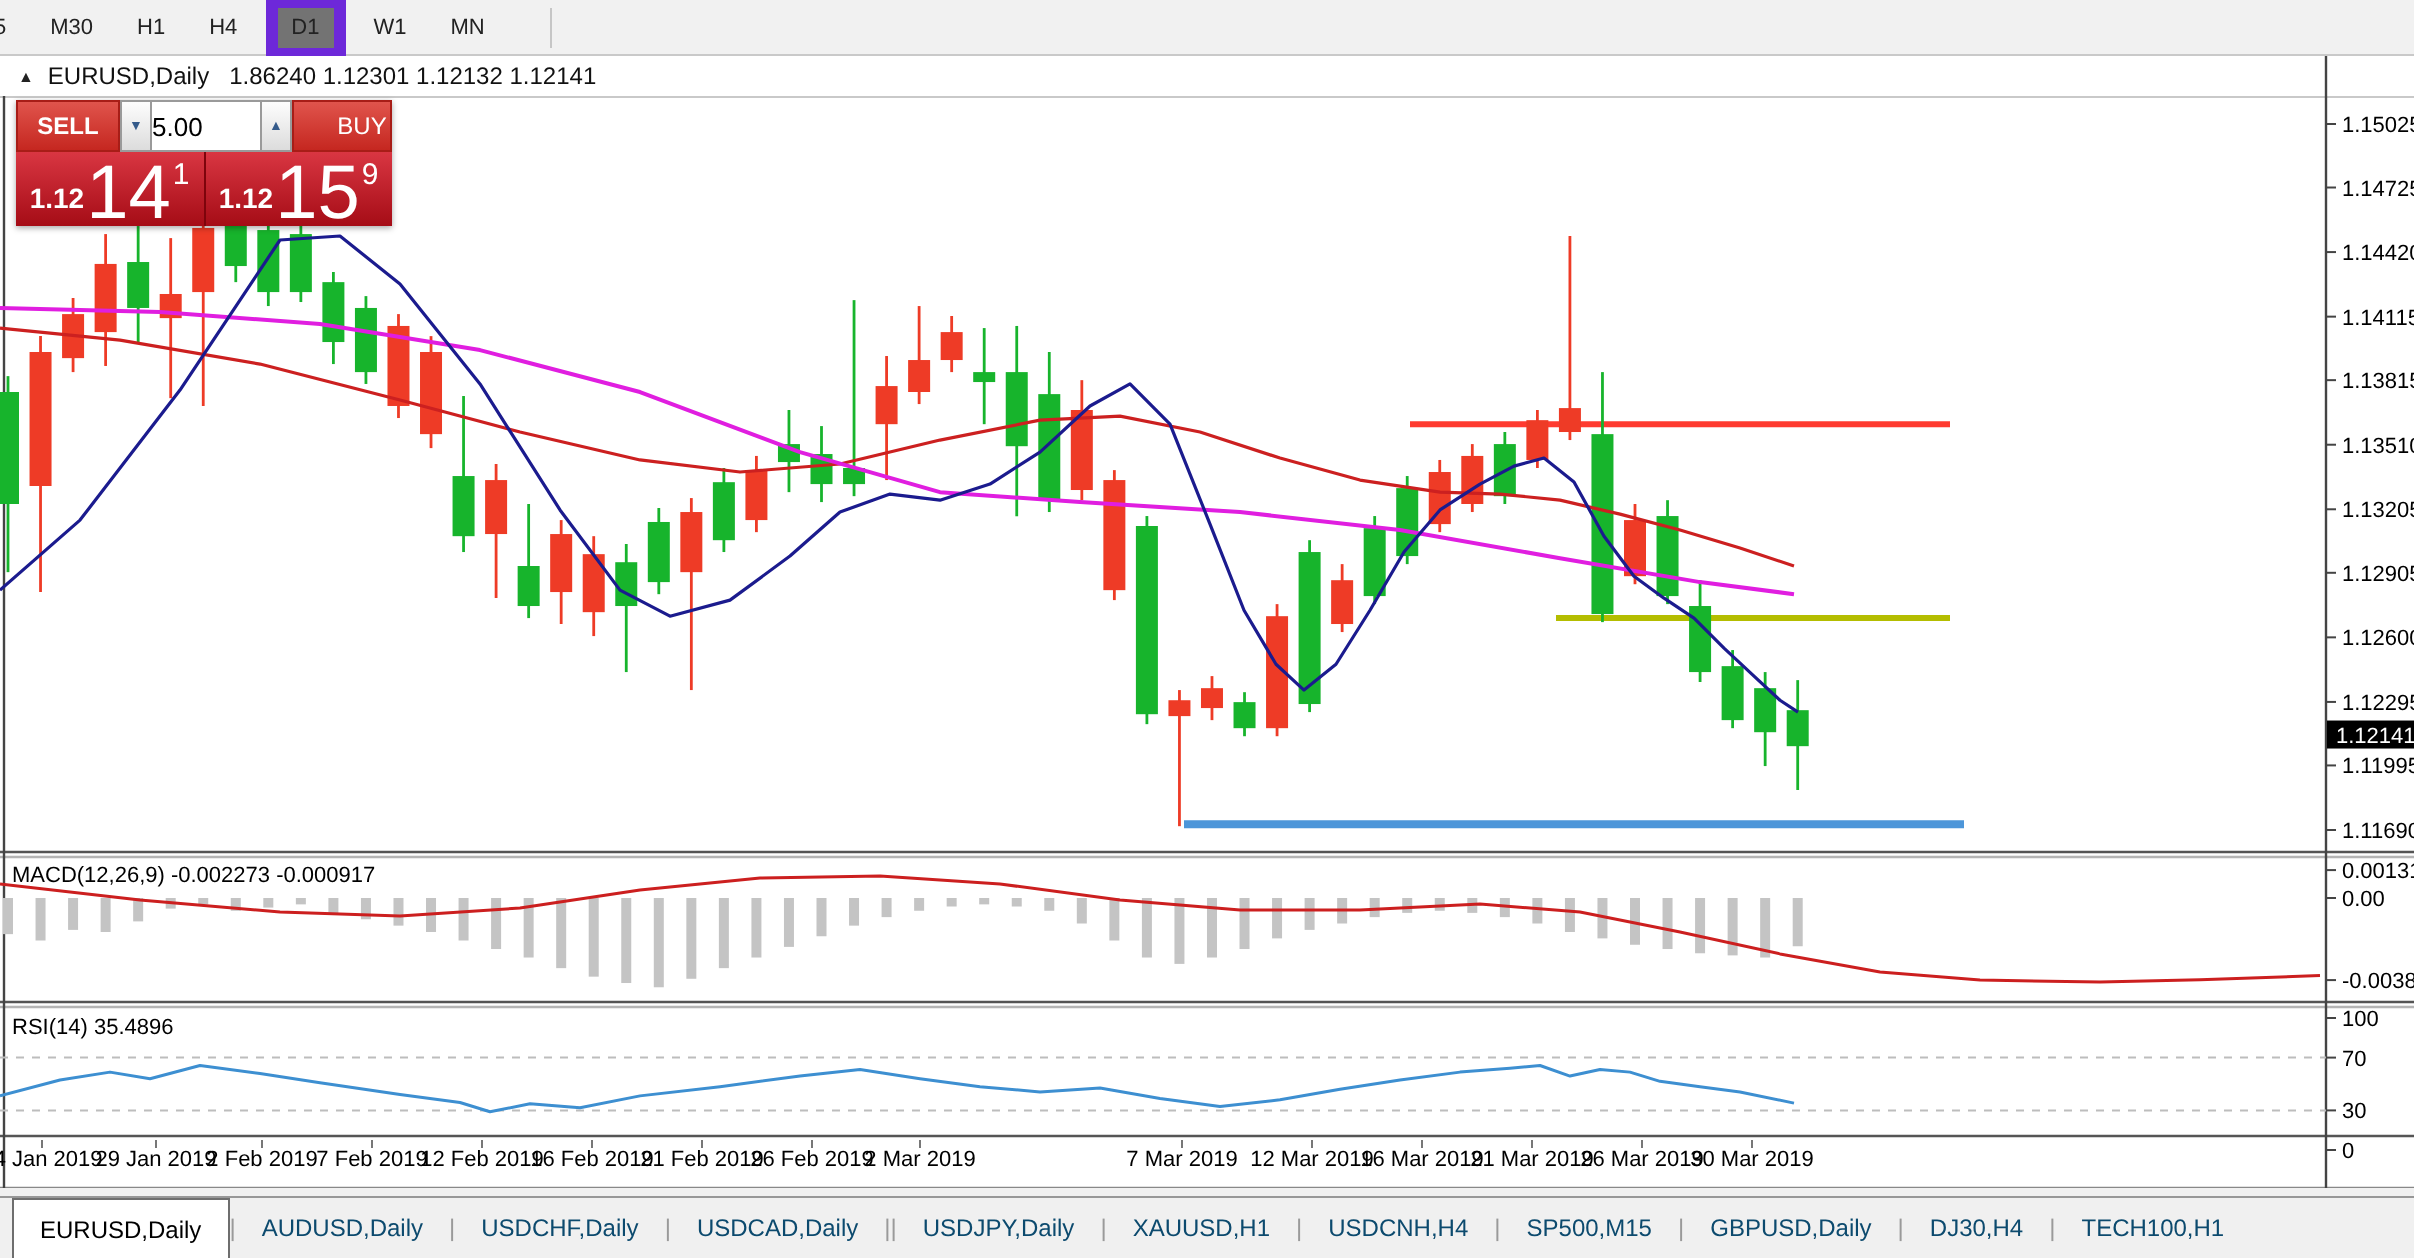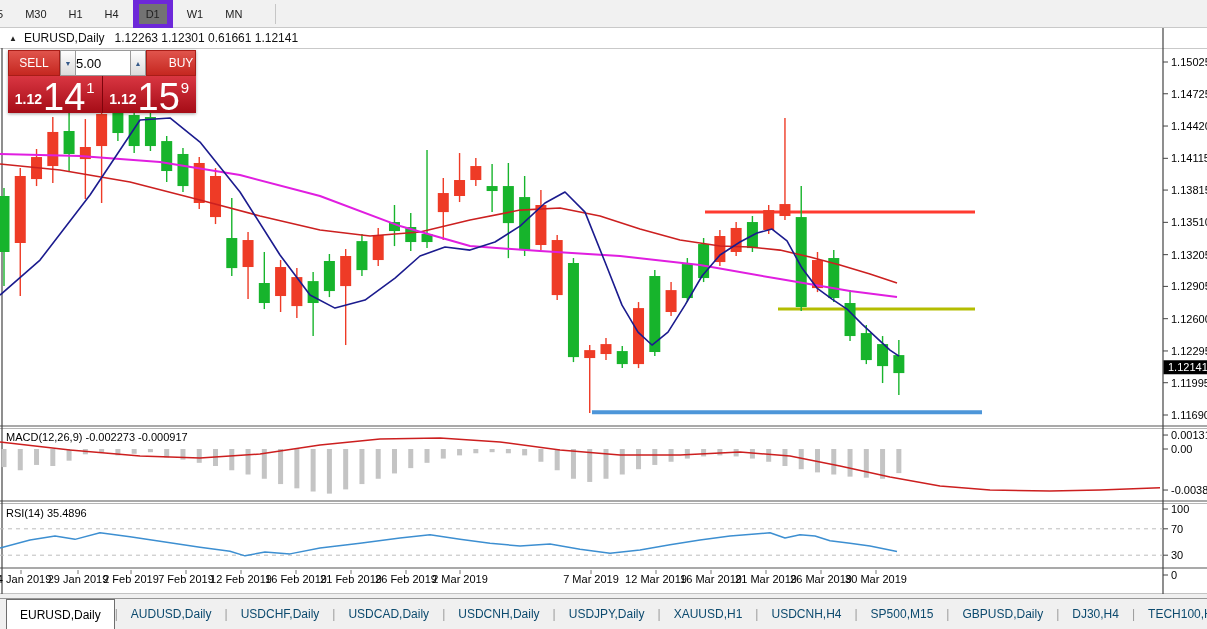--- a/index.html
+++ b/index.html
@@ -18,21 +18,21 @@
   #chart-header .sym{margin-right:10px;}
   
   #chart-svg{position:absolute;left:0;top:28px;z-index:1;}
   
   #trade-panel{position:absolute;left:8px;top:50px;width:188px;z-index:6;
     box-shadow:0 1px 3px rgba(0,0,0,.35);}
   #tp-row1{display:flex;height:26px;}
   .tp-btn{background:linear-gradient(180deg,#e0544c,#c52720);color:#fff;font-size:12px;
     display:flex;align-items:center;justify-content:center;border:1px solid #a81d17;
     box-sizing:border-box;cursor:pointer;}
-  #sell-btn{width:52px;}  #buy-btn{width:50px;padding-left:20px;}
+  #sell-btn{width:52px;font-weight:bold;}  #buy-btn{width:50px;padding-left:20px;}
   .spin-btn{width:16px;background:linear-gradient(180deg,#fdfdfd,#dcdcdc);border:1px solid #9a9a9a;
     box-sizing:border-box;font-size:7px;color:#345a8a;display:flex;align-items:center;
     justify-content:center;cursor:pointer;}
   #vol-input{width:54px;border:1px solid #9a9a9a;border-left:none;border-right:none;
     font-size:13px;padding:0 6px 0 0;font-family:"Liberation Sans",sans-serif;box-sizing:border-box;}
   #tp-row2{display:flex;height:37px;}
   .price-tile{flex:1;background:linear-gradient(180deg,#d93642,#a50c16);color:#fff;
     display:flex;align-items:flex-end;justify-content:center;padding-bottom:3px;cursor:pointer;}
   .price-tile .pfx{font-size:14px;font-weight:bold;margin:0 1px 3px 0;}
   .price-tile .big{font-size:38px;line-height:26px;}
@@ -318,21 +318,21 @@
     <text x="766" y="583" font-size="11" fill="#000" font-family="&quot;Liberation Sans&quot;,sans-serif" text-anchor="middle">21 Mar 2019</text>
     <line x1="821" y1="570" x2="821" y2="574" stroke="#777"></line>
     <text x="821" y="583" font-size="11" fill="#000" font-family="&quot;Liberation Sans&quot;,sans-serif" text-anchor="middle">26 Mar 2019</text>
     <line x1="876" y1="570" x2="876" y2="574" stroke="#777"></line>
     <text x="876" y="583" font-size="11" fill="#000" font-family="&quot;Liberation Sans&quot;,sans-serif" text-anchor="middle">30 Mar 2019</text>
   </svg>
 
 <div id="chart-header">
   <span class="arrow">▲</span>
   <span class="sym">EURUSD,Daily</span>
-  <span>1.12263 1.12301 0.61661 1.12141</span>
+  <span>1.86240 1.12301 1.12132 1.12141</span>
 </div>
 
 <div id="trade-panel">
   <div id="tp-row1">
     <div id="sell-btn" class="tp-btn">SELL</div>
     <div class="spin-btn">▼</div>
     <input id="vol-input" value="5.00" style="">
     <div class="spin-btn">▲</div>
     <div id="buy-btn" class="tp-btn">BUY</div>
   </div>
@@ -352,21 +352,20 @@
 
 <div id="tabbar">
     <div class="tab active">EURUSD,Daily</div>
     <span class="tab-pipe">|</span>
     <div class="tab">AUDUSD,Daily</div>
     <span class="tab-pipe">|</span>
     <div class="tab">USDCHF,Daily</div>
     <span class="tab-pipe">|</span>
     <div class="tab">USDCAD,Daily</div>
     <span class="tab-pipe">|</span>
-    <div class="tab">USDCNH,Daily</div>
     <span class="tab-pipe">|</span>
     <div class="tab">USDJPY,Daily</div>
     <span class="tab-pipe">|</span>
     <div class="tab">XAUUSD,H1</div>
     <span class="tab-pipe">|</span>
     <div class="tab">USDCNH,H4</div>
     <span class="tab-pipe">|</span>
     <div class="tab">SP500,M15</div>
     <span class="tab-pipe">|</span>
     <div class="tab">GBPUSD,Daily</div>

